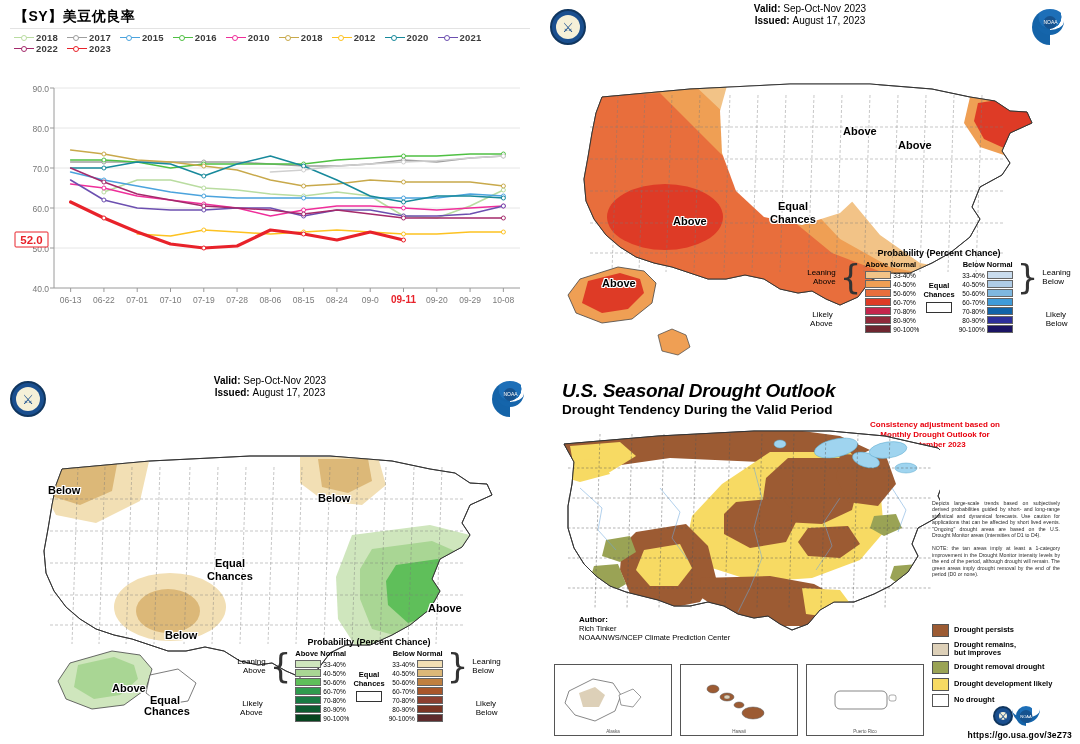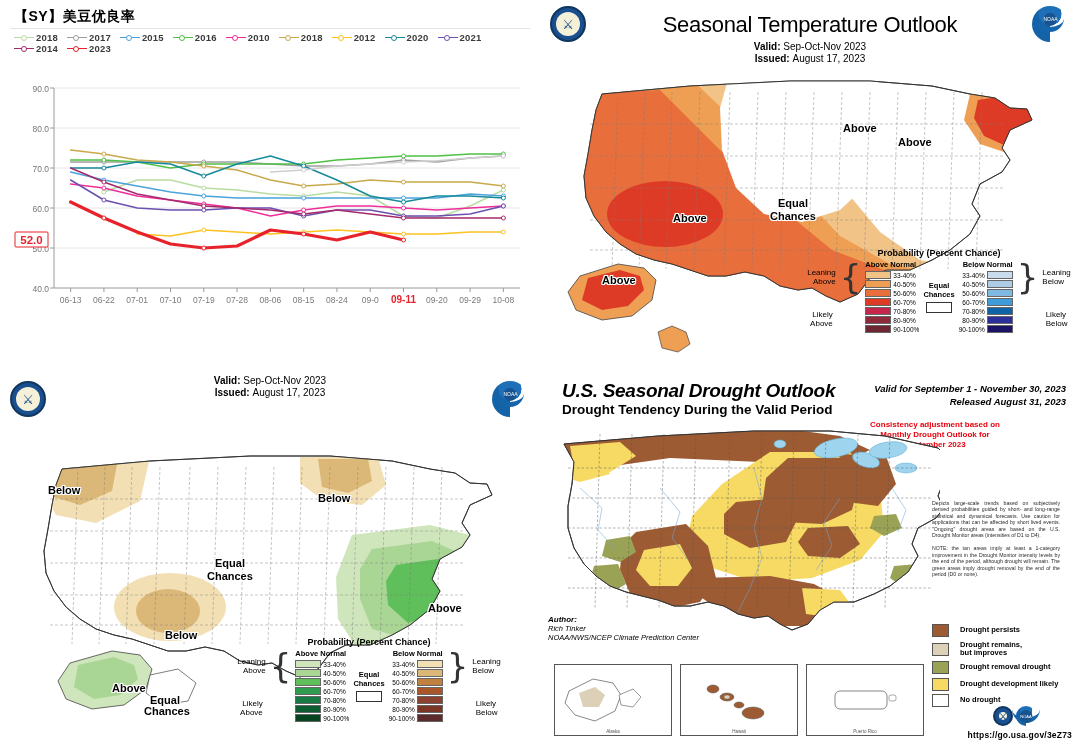--- a/index.html
+++ b/index.html
@@ -72,26 +72,26 @@
   .pl-side { font-size:8px; font-weight:normal; line-height:9px; align-self:center; white-space:nowrap;}
   .pl-eq { align-self:center; text-align:center; font-size:7.5px; font-weight:bold; line-height:9px; }
   .pl-eq .box { width:26px; height:11px; border:1px solid #333; background:#fff; margin:3px auto 0; }
   .brace { font-size:34px; line-height:1; color:#333; font-family:"DejaVu Sans", sans-serif; }
 
   
   #d-title { position:absolute; left:22px; top:8px; font-size:19px; font-weight:bold; font-style:italic; letter-spacing:-.3px;}
   #d-sub   { position:absolute; left:22px; top:30px; font-size:13.5px; font-weight:bold; }
   #d-valid { position:absolute; right:14px; top:10px; text-align:right; font-size:9.5px; font-weight:bold; font-style:italic; line-height:13px; }
   #d-adjust{ position:absolute; left:330px; top:48px; width:130px; text-align:center; font-size:8px; font-weight:bold; color:#e8000d; line-height:10px; }
-  #d-author{ position:absolute; left:8px; top:243px; font-size:7.5px; line-height:9px;font-style:italic; }
+  #d-author{ position:absolute; left:39px; top:243px; font-size:7.5px; line-height:9px; }
   #d-author b { font-size:8px; }
   #d-note  { position:absolute; left:392px; top:128px; width:128px; font-size:5.2px; line-height:6.4px; color:#2b2b2b; text-align:justify;}
   #d-note p { margin:0 0 7px 0; }
   #d-leg   { position:absolute; left:392px; top:252px; width:140px; }
-  .dl-item { display:flex; align-items:center; gap:11px; margin-bottom:3.5px; }
+  .dl-item { display:flex; align-items:center; gap:5px; margin-bottom:3.5px; }
   .dl-sw   { width:17px; height:13px; border:0.7px solid #555; flex:none; }
   .dl-tx   { font-size:7.5px; font-weight:bold; line-height:8.5px; }
   #d-url   { position:absolute; right:8px; bottom:4px; font-size:8.5px; font-weight:bold; letter-spacing:.2px;}
   .inset { position:absolute; border:0.8px solid #555; background:#fff; }
   .inset-cap { position:absolute; bottom:1px; left:0; right:0; text-align:center; font-size:4.5px; color:#555;}
   #d-badges { position:absolute; right:44px; bottom:18px; display:flex; gap:3px; }
   #d-badges .seal, #d-badges .noaa { position:relative; top:0; left:0; right:0; width:20px; height:20px; }
 </style>
 </head>
 <body>
@@ -162,21 +162,21 @@
             <span class="bar" style="background:#6c4fb0"></span>
             <span class="ring" style="border-color:#6c4fb0"></span>
           </span>
           <span class="lbl">2021</span>
         </div>
         <div class="lg">
           <span class="marker">
             <span class="bar" style="background:#a42a6b"></span>
             <span class="ring" style="border-color:#a42a6b"></span>
           </span>
-          <span class="lbl">2014</span>
+          <span class="lbl">2022</span>
         </div>
         <div class="lg">
           <span class="marker">
             <span class="bar" style="background:#e8222a"></span>
             <span class="ring" style="border-color:#e8222a"></span>
           </span>
           <span class="lbl">2023</span>
         </div>
       </div>
   </div>
@@ -307,21 +307,20 @@
   <div class="map-head">
     <div class="seal">
         <div class="inner"></div>
         <div class="bird">⚔</div>
       </div>
     <div class="noaa">
         <div class="disk"></div>
         <div class="gull"></div>
         <div class="dot">NOAA</div>
       </div>
-    <div class="mtitle">Seasonal Temperature Outlook</div>
     <div class="mvalid">
       <div><span class="k">Valid:</span>
            <span class="v">Sep-Oct-Nov 2023</span></div>
       <div><span class="k">Issued:</span>
            <span class="v">August 17, 2023</span></div>
     </div>
   </div>
   <div class="mapbox" id="temp-map">
       <svg width="540" height="300" viewBox="0 0 540 300">
         <defs>
@@ -617,24 +616,20 @@
           <div class="pl-side">Leaning<br>Below</div>
           <div class="pl-side">Likely<br>Below</div>
         </div>
       </div>
     </div>
 </div>
 
 <div class="quad" id="q-drght">
   <div id="d-sub">Drought Tendency During the Valid Period</div>
   <div id="d-title">U.S. Seasonal Drought Outlook</div>
-  <div id="d-valid">
-    <div>Valid for September 1 - November 30, 2023</div>
-    <div>Released August 31, 2023</div>
-  </div>
   <div id="d-adjust">Consistency adjustment based on Monthly Drought Outlook for September 2023</div>
   <div id="drought-map-holder" style="position:absolute; left:0; top:56px; width:400px; height:240px;"><svg width="400" height="240" viewBox="0 0 400 240">
         <defs>
           <clipPath id="clipUS3">
             <path d="M24,16 L118,8 L214,3 L290,3 L345,8 L380,16 L398,20 L408,30 L420,32 L424,44 L404,52 L398,68 L404,80 L396,90 L378,100 L372,116 L378,128 L368,144 L350,158 L334,166 L314,174 L294,174 L280,182 L268,196 L252,202 L240,196 L228,188 L214,190 L198,186 L184,178 L168,174 L150,178 L134,178 L118,172 L102,168 L86,164 L70,158 L56,148 L44,136 L34,120 L28,100 L28,78 L32,56 L34,34 Z"></path>
           </clipPath>
         </defs>
         <path d="M24,16 L118,8 L214,3 L290,3 L345,8 L380,16 L398,20 L408,30 L420,32 L424,44 L404,52 L398,68 L404,80 L396,90 L378,100 L372,116 L378,128 L368,144 L350,158 L334,166 L314,174 L294,174 L280,182 L268,196 L252,202 L240,196 L228,188 L214,190 L198,186 L184,178 L168,174 L150,178 L134,178 L118,172 L102,168 L86,164 L70,158 L56,148 L44,136 L34,120 L28,100 L28,78 L32,56 L34,34 Z" fill="#fff" stroke="#333" stroke-width="0.9"></path>
         <g clip-path="url(#clipUS3)">
           <path d="M20,4 L240,0 L300,8 L330,22 L300,36 L220,34 L130,30 L60,40 L22,44 Z" fill="#9c5b33"></path>

